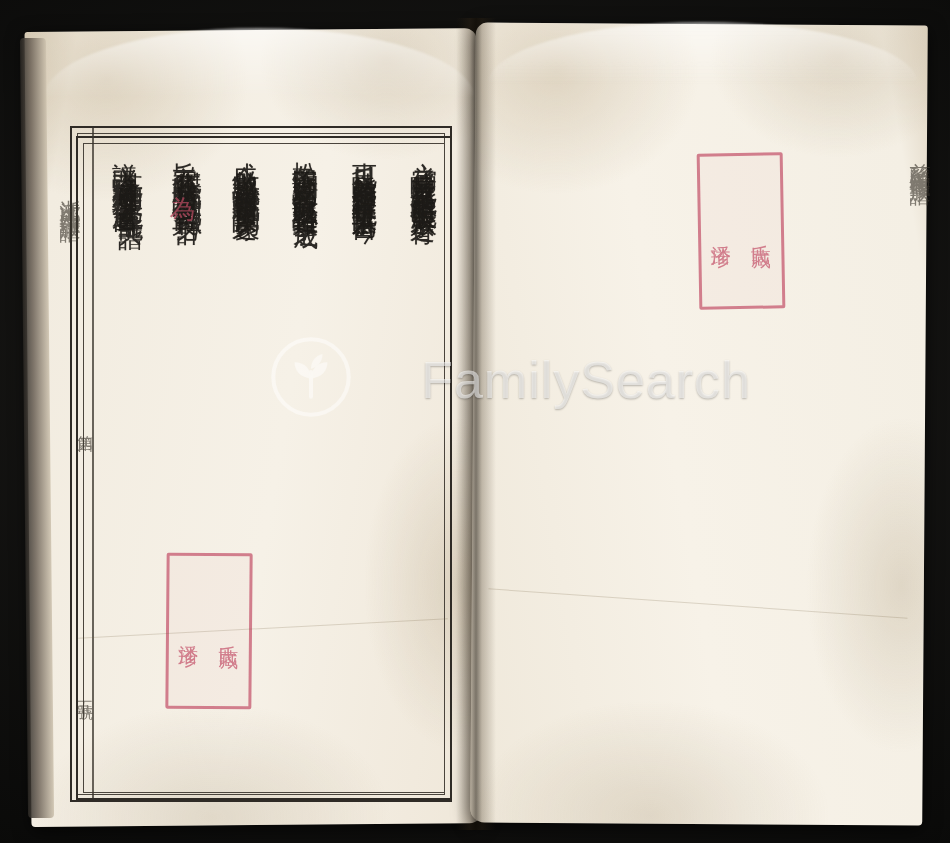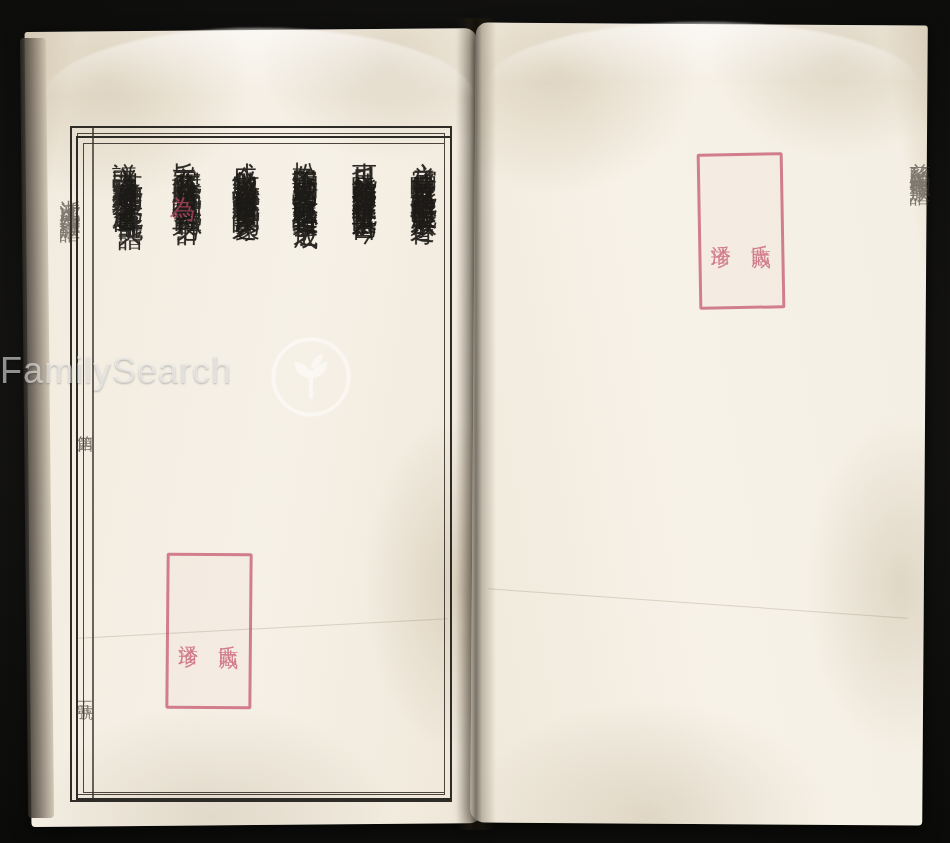--- a/index.html
+++ b/index.html
@@ -220,23 +220,23 @@
     z-index: 4;
   }
   .rule-a { left: 74px; top: 120px; height: 670px; }
 
   
   .watermark {
     position: absolute;
     left: 0;
     top: 350px;
     width: 751px;
-    text-align: left;
+    text-align: right;
     font-family: "Liberation Sans", sans-serif;
-    font-size: 36px;
+    font-size: 52px;
     letter-spacing: 1px;
     color: rgba(255,255,255,.55);
     text-shadow: 0 1px 2px rgba(0,0,0,.25);
     z-index: 20;
     pointer-events: none;
     user-select: none;
   }
   .wm-logo {
     position: absolute;
     left: 270px;

